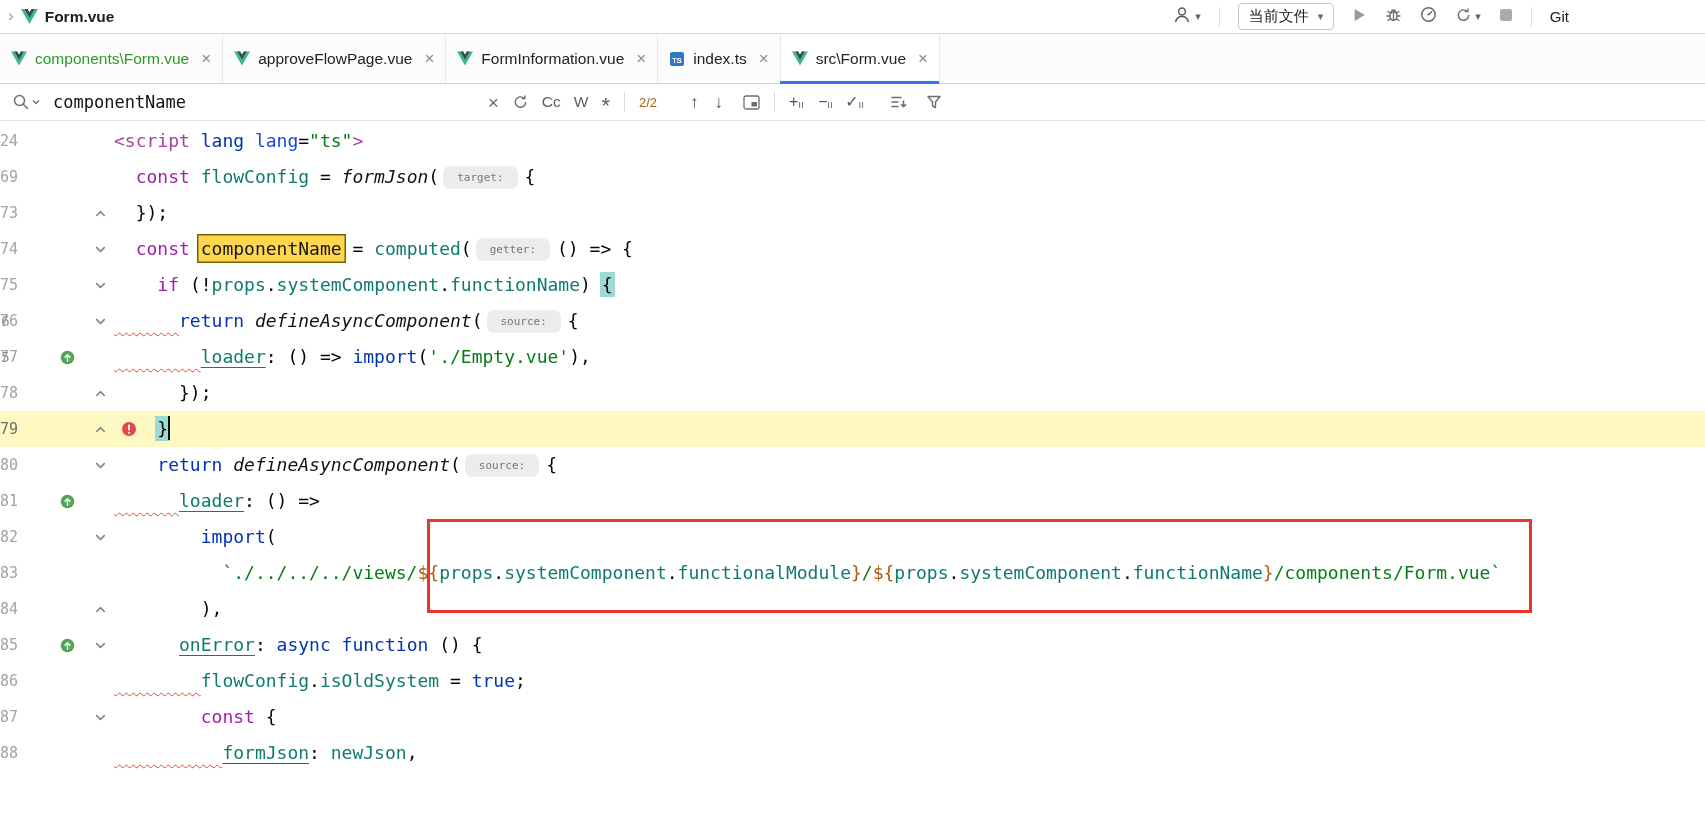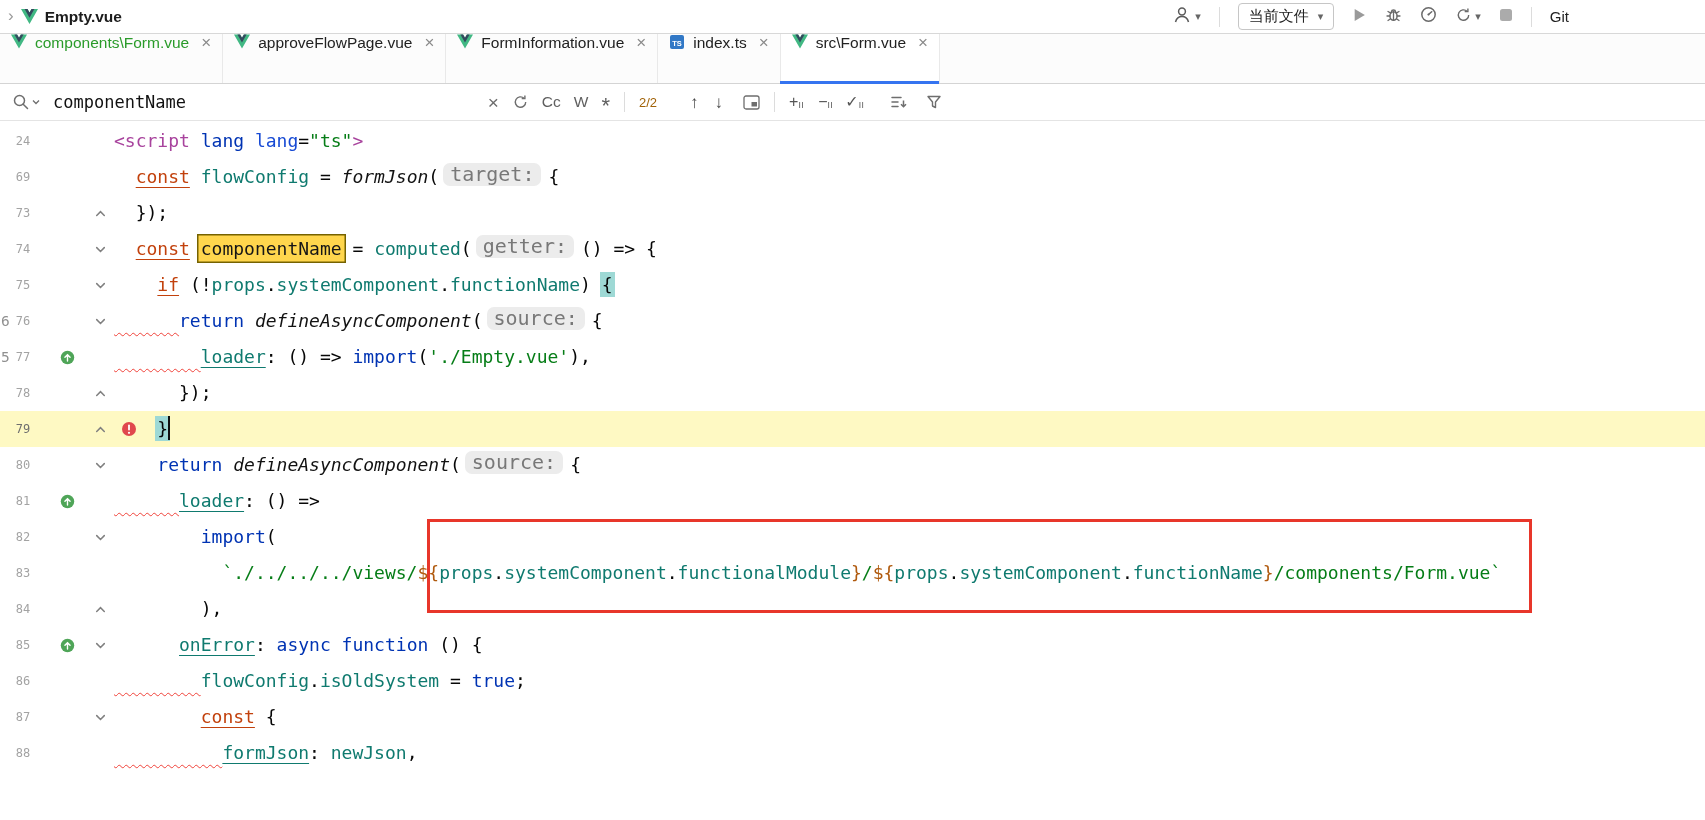--- a/index.html
+++ b/index.html
@@ -11,21 +11,21 @@
 .tb-title{font-size:15.5px;font-weight:700;color:#1c1c1c}
 .tb-right{display:flex;align-items:center;gap:18px}
 .vdiv{width:1px;height:20px;background:#dcdcdc}
 .combo{display:flex;align-items:center;gap:9px;border:1px solid #c6c6c6;border-radius:4px;padding:3px 10px;font-size:15px;color:#222;cursor:pointer}
 .caret-down{font-size:11px;color:#666;line-height:1}
 .icbtn{display:flex;align-items:center;gap:3px;cursor:pointer}
 .git-label{font-size:15px;color:#222}
 .tb-right-pad{width:118px}
 
 .tabbar{height:50px;border-bottom:1px solid #d4d4d4;display:flex;background:#fcfcfc}
-.tab{display:flex;align-items:flex-start;gap:8px;padding:0 11px;border-right:1px solid #e9e9e9;font-size:15.5px;color:#222;position:relative;cursor:pointer}
+.tab{display:flex;align-items:center;gap:8px;padding:0 11px;border-right:1px solid #e9e9e9;font-size:15.5px;color:#222;position:relative;cursor:pointer}
 .tab.active{background:#fff}
 .tab.active::after{content:"";position:absolute;left:-1px;right:0;bottom:-1px;height:3px;background:#3574f0}
 .tlabel.added{color:#2a9b2a}
 .tclose{color:#8a8a8a;font-size:17px;margin-left:4px;line-height:1}
 .ticon{display:flex}
 
 .findbar{height:37px;border-bottom:1px solid #e4e4e4;display:flex;align-items:center;padding-left:12px;background:#fff}
 .sfield{width:598px;display:flex;align-items:center;gap:13px}
 .mag{display:flex;align-items:center;gap:2px;cursor:pointer}
 .squery{flex:1;border:0;outline:0;background:transparent;font:17px "DejaVu Sans Mono",monospace;color:#111;min-width:50px}
@@ -35,56 +35,56 @@
 .star{font-size:22px;color:#5f5f5f;padding-top:7px}
 .fcount{font-size:13px;color:#a16207;margin-right:33px}
 .arr{font-size:17px;color:#474747}
 .occ{display:flex;align-items:flex-end;color:#555;cursor:pointer}
 .occ .big{font-size:16px;line-height:1}
 .occ .mini{font-size:8.5px;line-height:1;padding-bottom:1px;letter-spacing:.5px}
 
 .editor{position:relative;height:698px;background:#fff;padding-top:2px;font-family:"DejaVu Sans Mono",monospace}
 .eline{height:36px;display:flex;position:relative}
 .eline.cur{background:#fef9c3}
-.ln{width:46px;text-align:center;font-size:12px;line-height:36px;color:#a3a3a3;cursor:pointer}
+.ln{width:46px;text-align:left;font-size:15px;line-height:36px;color:#a3a3a3;cursor:pointer}
 .eline.cur .ln{color:#6e6e6e}
 .gi{width:42px;display:flex;align-items:center;justify-content:center}
 .gf{width:24px;display:flex;align-items:center;justify-content:center;cursor:pointer}
 .gerr{position:absolute;left:121px;top:10px;display:flex}
 .edge{position:absolute;left:1px;top:0;font-size:14.5px;line-height:36px;color:#909090}
 .code{white-space:pre;font-size:18px;line-height:36px;color:#070707;padding-left:2px}
 .tok-k{color:#0033b3}
-.tok-ku{color:#c2410c;text-decoration:underline;text-underline-offset:4px;text-decoration-thickness:1px}
+.tok-ku{color:#a21caf;text-underline-offset:4px;text-decoration-thickness:1px}
 .tok-i{color:#0f7a6f}
 .tok-iu{color:#0f7a6f;text-decoration:underline;text-underline-offset:4px;text-decoration-thickness:1px}
 .tok-f{font-style:italic;color:#121212}
 .tok-s{color:#067d17}
 .tok-x{color:#b05a0e}
 .tok-tag{color:#a8439d}
 .tok-attr{color:#174ad4}
 .tok-m{color:#161616;background:#ffd64d;box-shadow:0 0 0 2.5px #ffd64d,0 0 0 4px #756200}
 .tok-b{background:#9ed9d5;box-shadow:0 0 0 2px #9ed9d5}
 .tok-w{text-decoration:underline wavy #f0433b;text-decoration-thickness:1.2px;text-underline-offset:5px}
-.inlay{display:inline-block;background:#ececec;color:#787878;border-radius:7px;padding:0 7px;margin:0 7px 0 4px;font-size:20px;line-height:23px;vertical-align:2.5px}
+.inlay{display:inline-block;background:#ececec;color:#787878;border-radius:7px;padding:0 14px;margin:0 7px 0 4px;font-size:11px;line-height:23px;vertical-align:2.5px}
 .caret{display:inline-block;width:2px;height:24px;background:#101010;vertical-align:-5px}
 .annotation-box{position:absolute;left:427px;top:398px;width:1105px;height:94px;border:3px solid #e8362a;pointer-events:none}
 </style>
 </head>
 <body>
 
 <div class="titlebar">
   <div class="tb-left">
     <span class="tb-chevron">›</span>
     <span class="ticon">
         <svg width="17" height="15" viewBox="0 0 16 14">
           <path fill="#41b883" d="M9.9 0 8 3.3 6.1 0H0l8 14L16 0Z"></path>
           <path fill="#34495e" d="M9.9 0 8 3.3 6.1 0H3.4L8 8.1 12.6 0Z"></path>
         </svg>
       </span>
-    <span class="tb-title">Empty.vue</span>
+    <span class="tb-title">Form.vue</span>
   </div>
   <div class="tb-right">
     <span class="icbtn">
       <span><svg width="20" height="20" viewBox="0 0 20 20">
             <circle cx="10" cy="6.5" r="3.4" fill="none" stroke="#5a5a5a" stroke-width="1.5"></circle>
             <path d="M3.5 17c1-3.6 3.5-5.4 6.5-5.4s5.5 1.8 6.5 5.4" fill="none" stroke="#5a5a5a" stroke-width="1.5"></path>
           </svg></span>
       <span class="caret-down">▾</span>
     </span>
     <span class="vdiv"></span>

